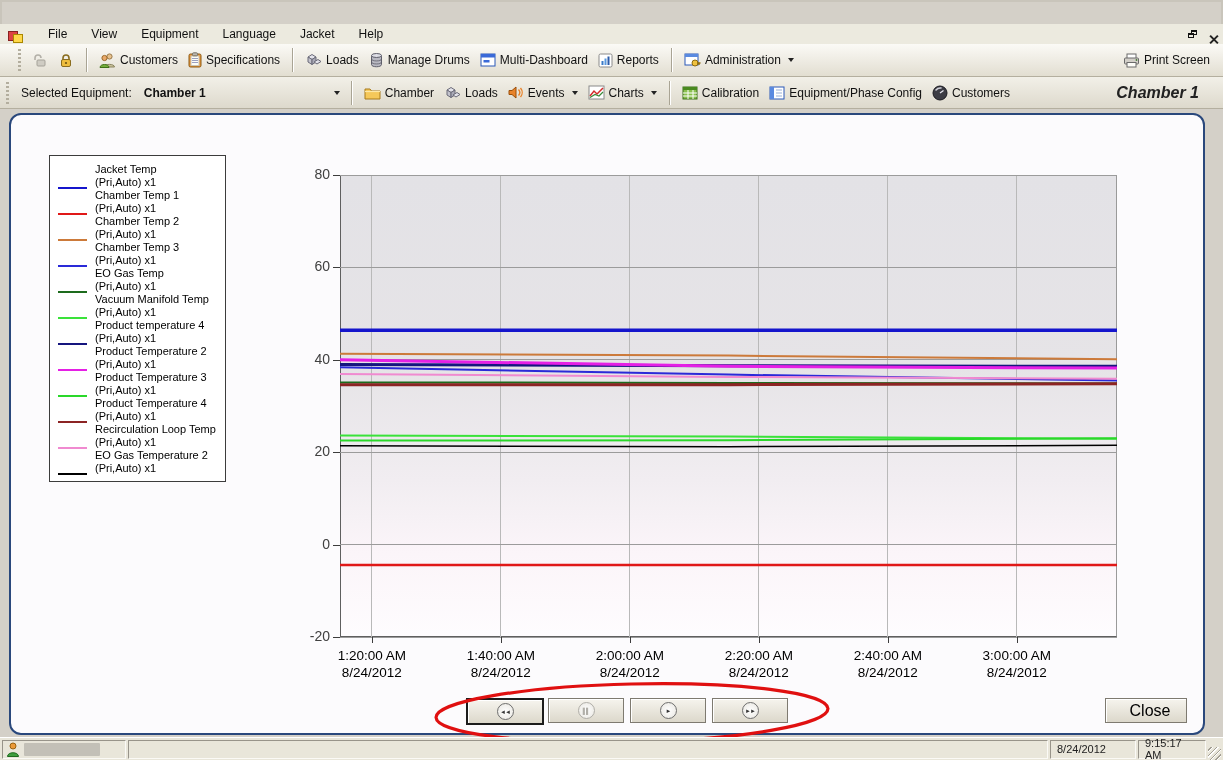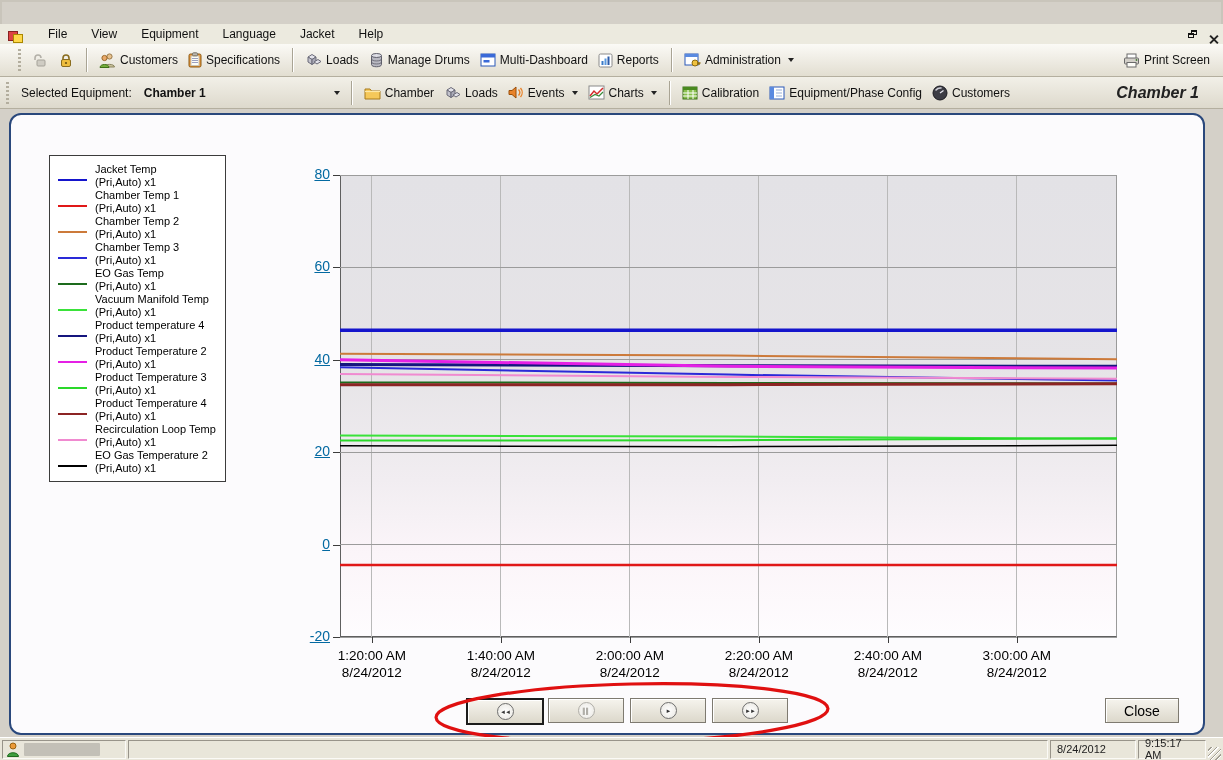--- a/index.html
+++ b/index.html
@@ -53,47 +53,47 @@
   #equip-combo{display:flex;align-items:center;width:196px;padding:2px 4px;cursor:default;}
   #equip-combo b{font-size:12px;}
   #equip-title{font-style:italic;font-weight:bold;font-size:16px;color:#222;margin-right:14px;}
   
   #main{position:absolute;left:0;top:109px;width:100%;height:628px;background:#d4d0c8;}
   #panel{position:absolute;left:9px;top:4px;width:1192px;height:618px;background:#fcfbfd;
     border:2px solid #2a487c;border-radius:12px;box-sizing:content-box;}
   
   #legend{position:absolute;left:38px;top:40px;width:177px;box-sizing:border-box;
     border:1px solid #3c3c3c;background:#fff;padding:7px 4px 6px 8px;}
-  .legend-item{display:flex;align-items:center;height:26px;}
+  .legend-item{display:flex;align-items:flex-end;height:26px;}
   .legend-swatch{width:29px;border-top:2px solid #000;margin:7px 8px 0 0;flex:0 0 auto;}
   .legend-text{font-size:11px;line-height:13px;color:#000;}
   
   #chart-wrap{position:absolute;left:329px;top:60px;width:777px;height:462px;}
   #plot-bg{position:absolute;inset:0;
     background:linear-gradient(#e3e2e6 0%,#e6e4e7 42%,#f1edf1 66%,#fbf5f9 82%,#fefcfe 100%);
     border:1px solid #9a9a9a;border-left-color:#5f5f5f;border-bottom-color:#5f5f5f;box-sizing:border-box;}
   #plot-svg{position:absolute;inset:0;overflow:visible;}
-  .ylabel{position:absolute;left:-54px;width:44px;text-align:right;font-size:14px;color:#0369a1;text-decoration:underline;}
+  .ylabel{position:absolute;left:-54px;width:44px;text-align:right;font-size:14px;color:#404040;}
   .ytickmark{position:absolute;left:-7px;width:7px;height:1px;background:#3c3c3c;}
   .xtickmark{position:absolute;top:462px;width:1px;height:6px;background:#3c3c3c;}
   .xlabel{position:absolute;top:472px;transform:translateX(-50%);text-align:center;
     font-size:13.5px;line-height:17px;color:#000;white-space:nowrap;}
   
   .pb-btn{position:absolute;top:583px;width:74px;height:23px;
     background:linear-gradient(#f6f4ee,#dcd8cb);border:1px solid #7e7a70;
     display:flex;align-items:center;justify-content:center;box-shadow:inset 1px 1px 0 #fff;cursor:default;}
   .pb-btn.focused{border:2px solid #1c1c1c;}
   .pb-circle{width:15px;height:15px;border:1px solid #6f6f6f;border-radius:50%;
     display:flex;align-items:center;justify-content:center;
     font-size:6px;letter-spacing:-1px;color:#333;background:radial-gradient(#ffffff,#e8e6e0);}
   .pb-btn.disabled .pb-circle{color:#b0aea8;border-color:#b0aea8;}
   #ellipse-svg{position:absolute;left:418px;top:564px;width:406px;height:70px;overflow:visible;pointer-events:none;}
   #close-btn{position:absolute;left:1094px;top:583px;width:72px;height:23px;
     background:linear-gradient(#f6f4ee,#dcd8cb);border:1px solid #7e7a70;box-shadow:inset 1px 1px 0 #fff;
-    font-size:14px;display:flex;align-items:center;justify-content:center;cursor:default;}
+    font-size:16px;display:flex;align-items:center;justify-content:center;cursor:default;padding-left:8px;}
   
   #statusbar{position:absolute;left:0;top:737px;width:100%;height:23px;background:#e9e6da;
     border-top:1px solid #fff;display:flex;align-items:center;padding:0 2px;box-sizing:border-box;
     font-size:11px;color:#222;}
   .sb-panel{height:19px;border:1px solid;border-color:#98948a #fbfaf6 #fbfaf6 #98948a;
     display:flex;align-items:center;box-sizing:border-box;background:#e9e6da;}
   #sb-user{width:124px;padding:0 3px;gap:4px;}
   #sb-user-redacted{width:76px;height:13px;background:#c3c0b7;border-radius:1px;filter:blur(.7px);}
   #sb-mid{flex:1 1 auto;margin:0 2px;}
   #sb-date{width:86px;padding:0 6px;margin-right:2px;}

